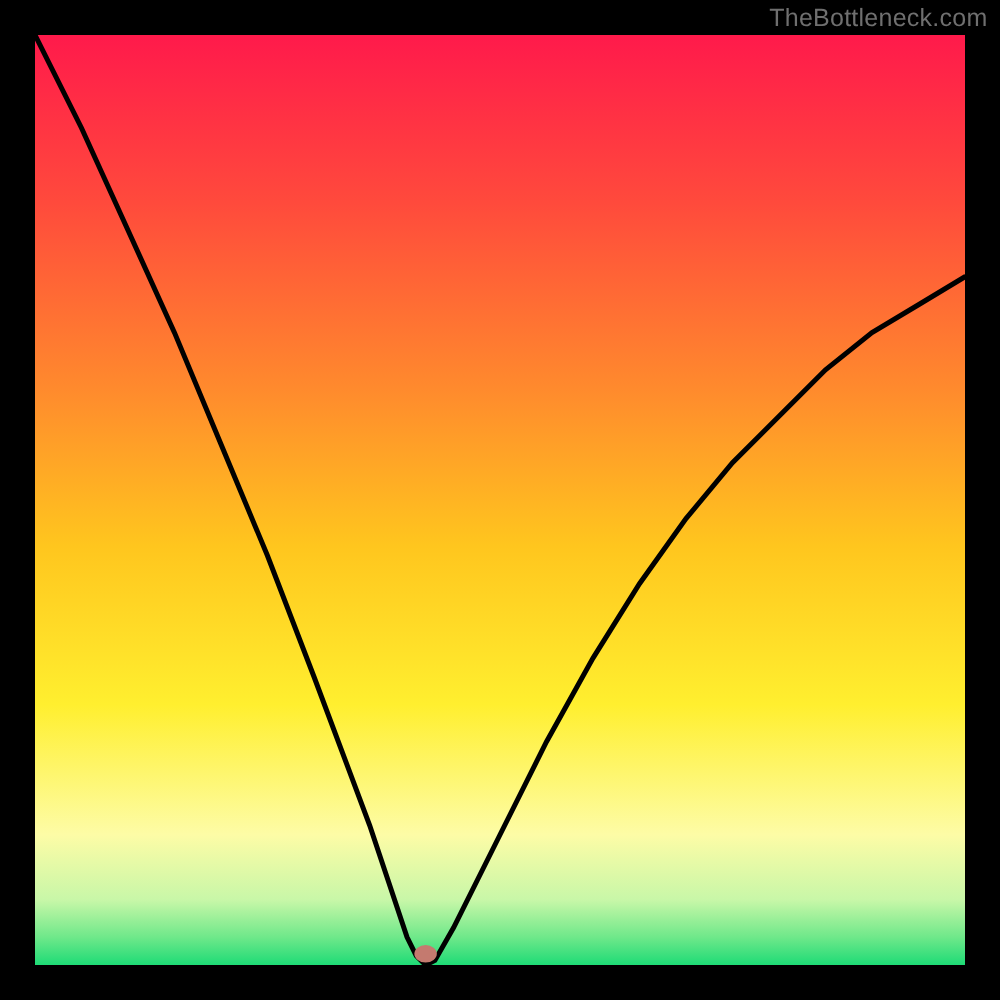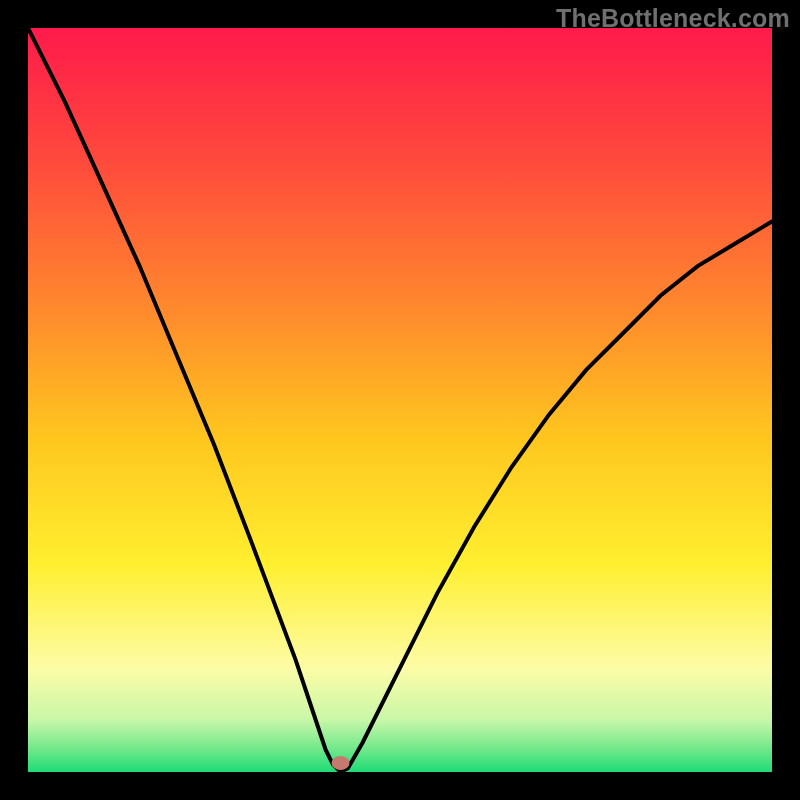--- a/index.html
+++ b/index.html
@@ -24,22 +24,22 @@
     left: 0;
     top: 0;
     width: 744px;
     height: 744px;
   }
   .watermark {
     position: absolute;
     top: 4px;
     right: 10px;
     color: #6f6f6f;
-    font-size: 25px;
-    font-weight: 700;
+    font-size: 20px;
+    font-weight: 400;
     letter-spacing: 0.2px;
     user-select: none;
   }
   svg { display: block; }
 </style>
 </head>
 <body>
 
 <div class="watermark">TheBottleneck.com</div>
 

